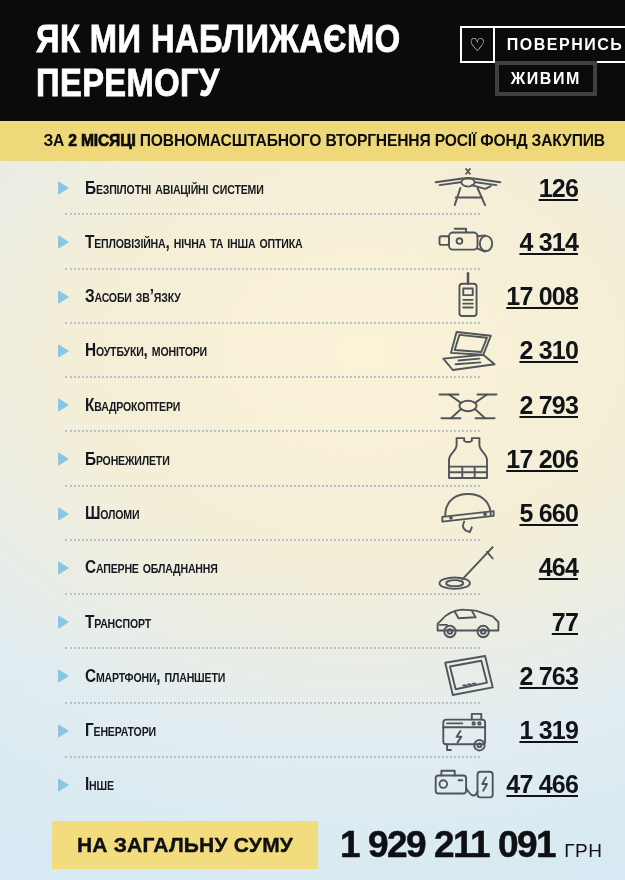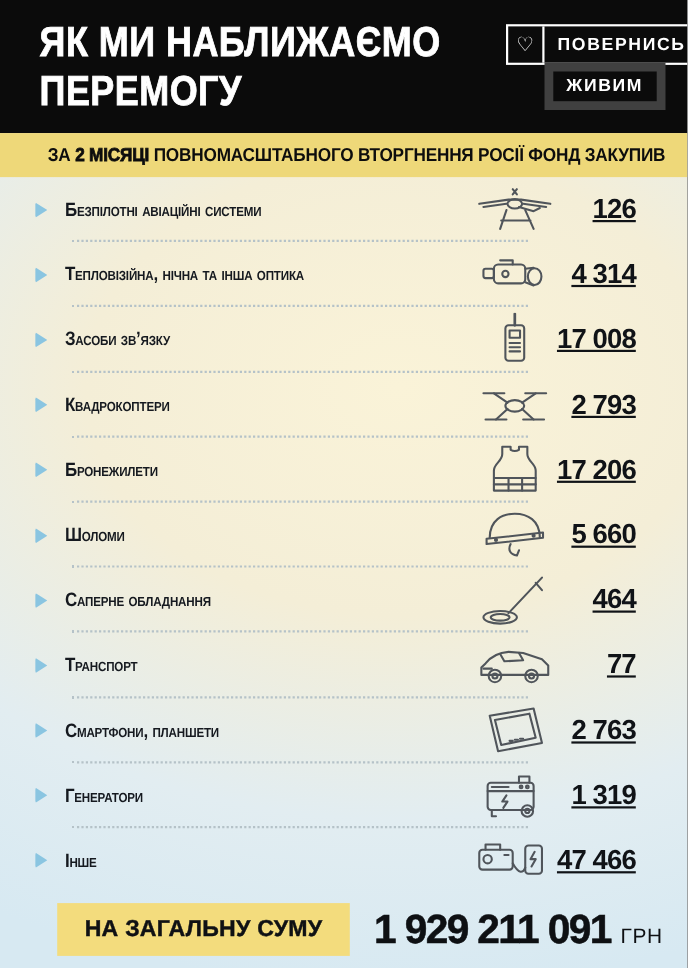--- a/index.html
+++ b/index.html
@@ -42,21 +42,21 @@
     border-right: 2px solid #ffffff;
     color: #ffffff; font-size: 18px;
     font-family: "DejaVu Sans", sans-serif;
   }
   .logo-word {
     color: #ffffff; font-weight: bold; font-size: 16px; letter-spacing: 1.5px;
     line-height: 33px; padding: 0 12px; white-space: nowrap;
   }
   .logo-bottom {
     margin-left: 35px; margin-top: -2px;
-    border: 8px solid #404040;
+    border: 4px solid #404040;
     color: #ffffff; font-weight: bold; font-size: 16px; letter-spacing: 1.5px;
     line-height: 27px; padding: 0 12px; white-space: nowrap;
   }
 
   
   .banner {
     height: 40px;
     background: #eed879;
     display: flex; align-items: center; justify-content: center;
     color: #0d0d0d; font-size: 17px; font-weight: bold; padding-left: 24px;
@@ -68,21 +68,21 @@
     letter-spacing: -0.2px;
   }
   .banner-bold { -webkit-text-stroke: 0.7px #0d0d0d; }
 
   
   .list { height: 651px; display: flex; flex-direction: column; }
   .row {
     flex: 1;
     position: relative;
     display: flex; align-items: center;
-    padding-left: 32px;
+    padding-left: 58px;
   }
   .row:not(:last-child)::after {
     content: "";
     position: absolute;
     left: 65px; right: 145px; bottom: 0;
     border-bottom: 2px dotted #b5c2c8;
   }
   .bullet {
     width: 0; height: 0;
     border-top: 7px solid transparent;
@@ -285,20 +285,30 @@
       <span class="bullet"></span>
       <span class="label">Засоби зв’язку</span>
       <span class="icon-box">
           <svg>
             <use href="#sym-radio"></use>
           </svg>
         </span>
       <span class="count">17 008</span>
     </div>
 
+    <div class="row">
+      <span class="bullet"></span>
+      <span class="label">Ноутбуки, монітори</span>
+      <span class="icon-box">
+          <svg>
+            <use href="#sym-laptop"></use>
+          </svg>
+        </span>
+      <span class="count">2 310</span>
+    </div>
 
     <div class="row">
       <span class="bullet"></span>
       <span class="label">Квадрокоптери</span>
       <span class="icon-box">
           <svg>
             <use href="#sym-quadcopter"></use>
           </svg>
         </span>
       <span class="count">2 793</span>

